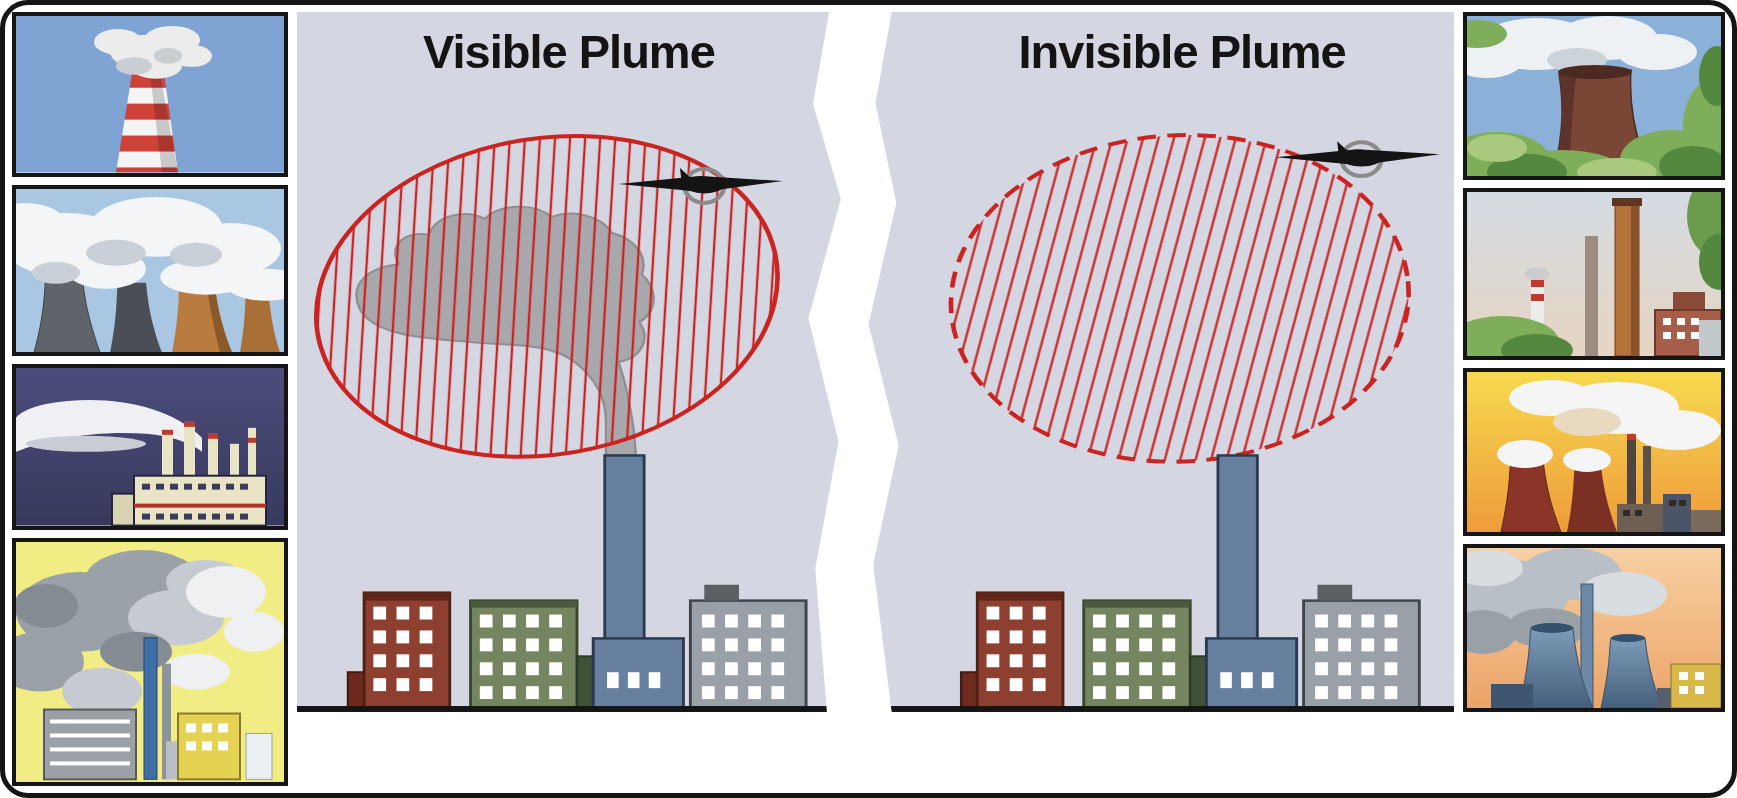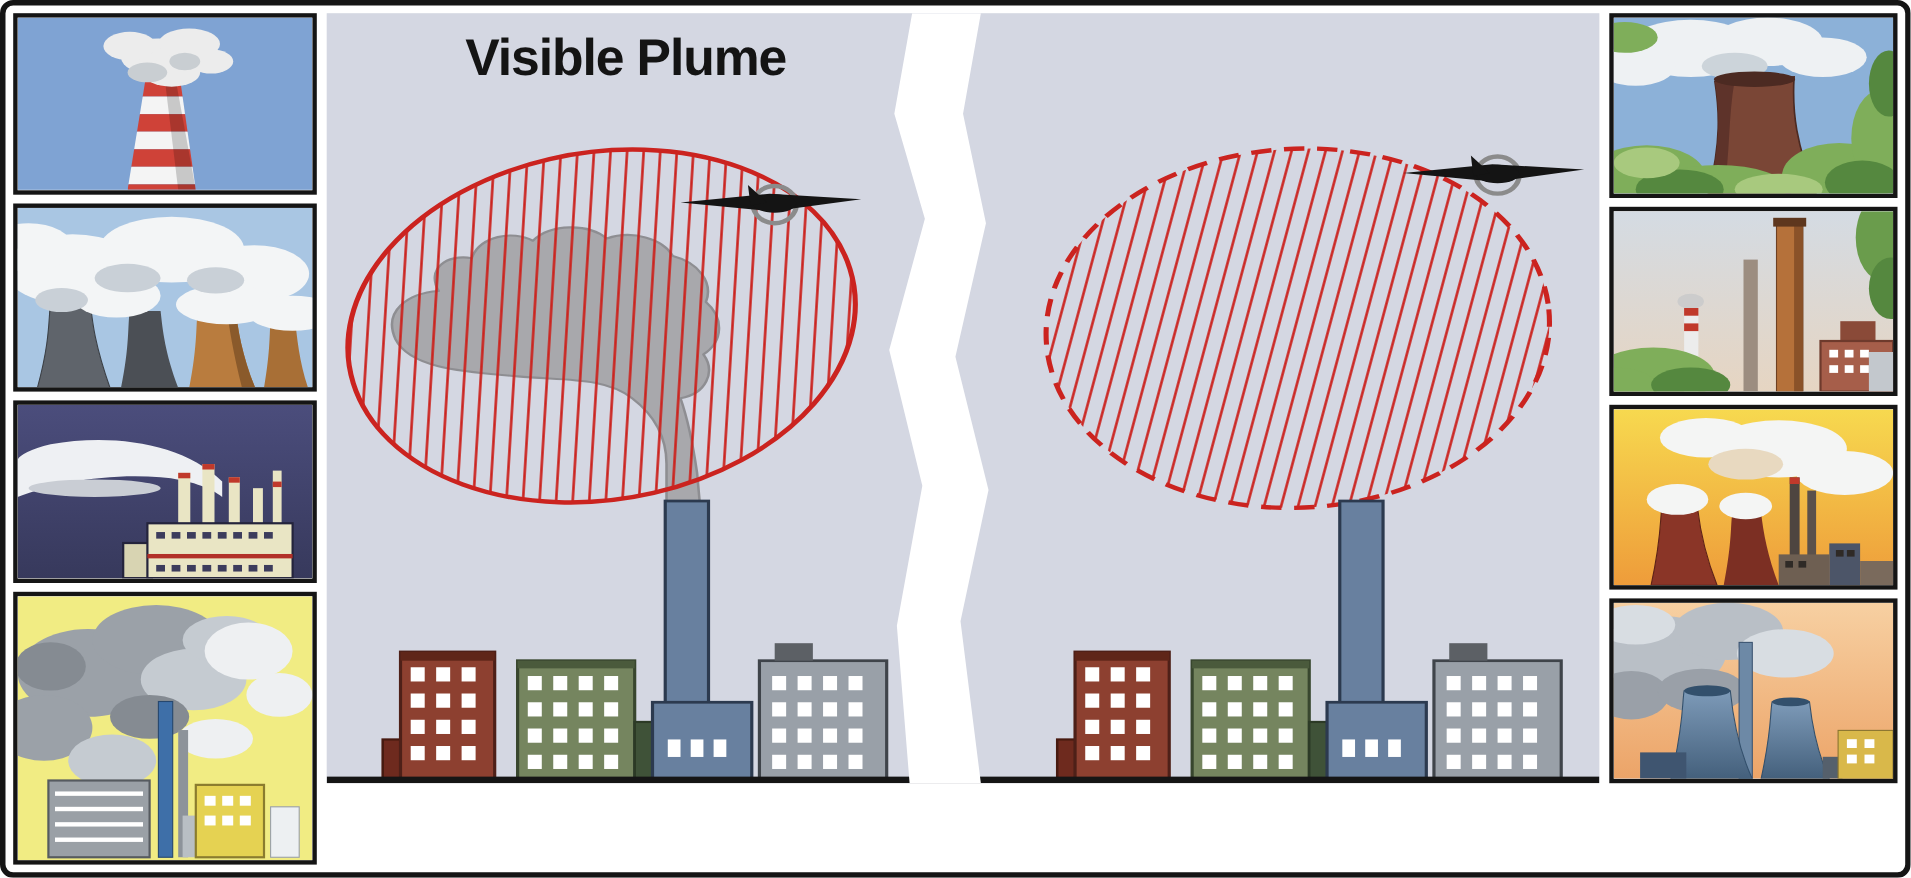--- a/index.html
+++ b/index.html
@@ -1,17 +1,17 @@
 <!DOCTYPE html>
 <html><head>
 <meta charset="utf-8">
 <style>
   html,body{margin:0;padding:0;background:#fff;}
   .stage{width:1737px;height:798px;font-family:"Liberation Sans",sans-serif;}
-  .frame{box-sizing:border-box;width:100%;height:100%;background:#fff;border:5px solid #151515;border-radius:12px;display:flex;padding:7px;gap:9px;}
+  .frame{box-sizing:border-box;width:100%;height:100%;background:#fff;border:5px solid #151515;border-radius:28px;display:flex;padding:7px;gap:9px;}
   .col{display:flex;flex-direction:column;gap:8px;flex:0 0 auto;}
   .col.left{width:276px;}
   .col.right{width:262px;}
   figure{margin:0;border:4px solid #151515;background:#fff;overflow:hidden;box-sizing:border-box;}
   figure svg{display:block;width:100%;height:100%;}
   .lf1{height:165px;} .lf2{height:172px;} .lf3{height:166px;} .lf4{height:249px;}
   .rf{height:168px;} .rf2{height:172px;}
   .center{flex:1 1 auto;position:relative;height:700px;background:#d4d7e2;}
   .center > svg{position:absolute;inset:0;width:100%;height:100%;}
   h1.panel-title{position:absolute;top:12px;margin:0;font-weight:700;font-size:47px;color:#141414;text-align:center;letter-spacing:-1px;}
@@ -248,20 +248,21 @@
 
       <use href="#city"></use>
       <use href="#city" x="530"></use>
 
       <rect x="0" y="698" width="1000" height="6" fill="#151515"></rect>
 
       <polygon fill="#ffffff" points="460,0 514,0 500,92 518,192 494,314 520,436 498,556 514,704 458,704 448,560 468,432 442,308 470,188 446,92"></polygon>
     </svg>
 
     <h1 class="panel-title title-left">Visible Plume</h1>
+    <h1 class="panel-title title-right">Invisible Plume</h1>
   </div>
 
   <div class="col right">
 
     <figure class="rf">
       <svg viewBox="0 0 254 160" preserveAspectRatio="none">
         <rect width="254" height="160" fill="#8cb1d8"></rect>
         <g fill="#eef1f3">
           <ellipse cx="70" cy="28" rx="60" ry="26"></ellipse>
               <ellipse cx="140" cy="22" rx="50" ry="22"></ellipse>

